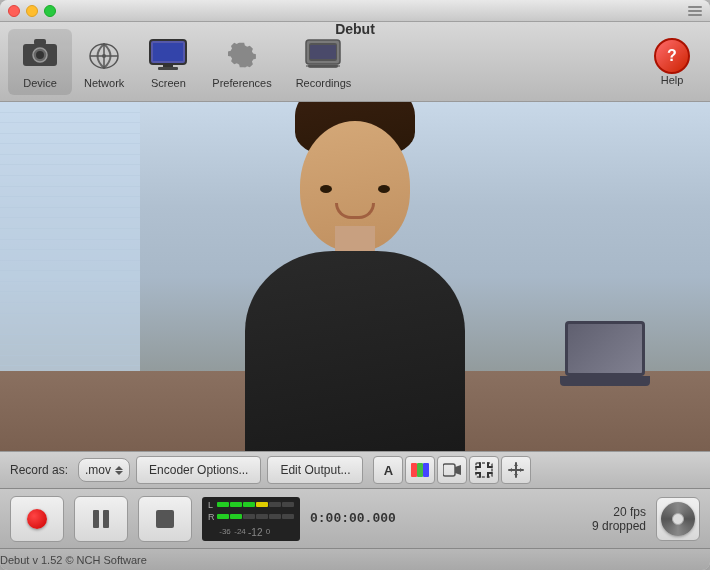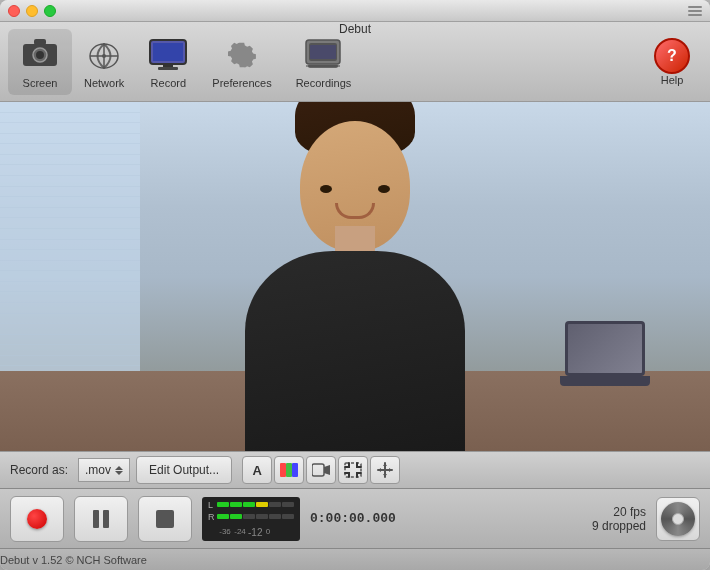--- a/index.html
+++ b/index.html
@@ -45,22 +45,22 @@
       border-radius: 50%;
       cursor: pointer;
     }
     .tb-btn.close { background: #ff5f57; border: 1px solid #e0443e; }
     .tb-btn.minimize { background: #ffbd2e; border: 1px solid #dea123; }
     .tb-btn.maximize { background: #28c940; border: 1px solid #1aab29; }
     .title-bar-title {
       position: absolute;
       left: 50%;
       transform: translateX(-50%);
-      font-size: 12px;
-      font-weight: 400;
+      font-size: 14px;
+      font-weight: 700;
       color: #333;
       margin-top: 36px;
     }
     .title-bar-right {
       margin-left: auto;
     }
     .resize-icon {
       width: 14px;
       height: 10px;
       display: flex;
@@ -284,21 +284,21 @@
     .record-as-label {
       font-size: 12px;
       color: #333;
       margin-right: 4px;
     }
     .format-select {
       display: flex;
       align-items: center;
       background: linear-gradient(to bottom, #f0f0f0, #d8d8d8);
       border: 1px solid #999;
-      border-radius: 0;
+      border-radius: 8px;
       padding: 2px 6px;
       height: 24px;
       cursor: pointer;
       font-size: 12px;
       color: #333;
       gap: 4px;
     }
     .select-arrows {
       display: flex;
       flex-direction: column;
@@ -512,21 +512,21 @@
 
     <div class="toolbar-item active">
       <div class="toolbar-icon">
         <svg width="38" height="32" viewBox="0 0 38 32">
           <rect x="2" y="5" width="34" height="22" rx="3" fill="#444"></rect>
           <circle cx="19" cy="16" r="7" fill="#666" stroke="#999" stroke-width="1.5"></circle>
           <circle cx="19" cy="16" r="4" fill="#333"></circle>
           <rect x="13" y="0" width="12" height="6" rx="2" fill="#444"></rect>
         </svg>
       </div>
-      <span class="toolbar-label">Screen</span>
+      <span class="toolbar-label">Device</span>
     </div>
 
     <div class="toolbar-item">
       <div class="toolbar-icon">
         <svg width="38" height="34" viewBox="0 0 38 34">
           <path d="M19 30 Q6 18 19 6" fill="none" stroke="#666" stroke-width="2" stroke-linecap="round"></path>
           <path d="M19 30 Q32 18 19 6" fill="none" stroke="#666" stroke-width="2" stroke-linecap="round"></path>
           <ellipse cx="19" cy="18" rx="14" ry="12" fill="none" stroke="#555" stroke-width="1.5"></ellipse>
           <line x1="5" y1="18" x2="33" y2="18" stroke="#555" stroke-width="1.5"></line>
           <line x1="19" y1="6" x2="19" y2="30" stroke="#555" stroke-width="1.5"></line>
@@ -538,21 +538,21 @@
 
     <div class="toolbar-item">
       <div class="toolbar-icon">
         <svg width="40" height="34" viewBox="0 0 40 34">
           <rect x="2" y="2" width="36" height="24" rx="3" fill="#5558aa" stroke="#333" stroke-width="2"></rect>
           <rect x="5" y="5" width="30" height="18" fill="#3344aa"></rect>
           <rect x="15" y="26" width="10" height="4" fill="#333"></rect>
           <rect x="10" y="29" width="20" height="3" fill="#444" rx="1"></rect>
         </svg>
       </div>
-      <span class="toolbar-label">Record</span>
+      <span class="toolbar-label">Screen</span>
     </div>
 
 
     <div class="toolbar-item">
       <div class="toolbar-icon">
         <svg class="gear-svg" viewBox="0 0 32 32">
           <path d="M16 10a6 6 0 1 1 0 12 6 6 0 0 1 0-12zm0 2a4 4 0 1 0 0 8 4 4 0 0 0 0-8z" fill="#666"></path>
           <path d="M13.5 2h5l.8 3.2a10 10 0 0 1 2.5 1.4l3.1-1.2 3.6 3.5-1.2 3a10 10 0 0 1 1.4 2.5l3.2.8v5l-3.2.8a10 10 0 0 1-1.4 2.5l1.2 3-3.6 3.5-3.1-1.2a10 10 0 0 1-2.5 1.4L18.5 30h-5l-.8-3.2a10 10 0 0 1-2.5-1.4l-3.1 1.2-3.6-3.5 1.2-3a10 10 0 0 1-1.4-2.5L0 17v-5l3.2-.8a10 10 0 0 1 1.4-2.5L3.4 5.6l3.6-3.5 3.1 1.2A10 10 0 0 1 12.7 2z" fill="#888" fill-rule="evenodd"></path>
         </svg>
       </div>
@@ -643,20 +643,21 @@
 
   <div class="controls-bar">
     <span class="record-as-label">Record as:</span>
     <div class="format-select">
       <span>.mov</span>
       <div class="select-arrows">
         <span class="up"></span>
         <span class="down"></span>
       </div>
     </div>
+    <button class="ctrl-btn">Encoder Options...</button>
     <button class="ctrl-btn">Edit Output...</button>
     <div class="icon-btns">
       <div class="icon-btn">
         <span style="font-size:13px;font-weight:bold;color:#333;">A</span>
       </div>
       <div class="icon-btn">
         <svg width="18" height="14" viewBox="0 0 18 14">
           <rect x="0" y="0" width="6" height="14" fill="#ff4444" rx="1"></rect>
           <rect x="6" y="0" width="6" height="14" fill="#44bb44" rx="1"></rect>
           <rect x="12" y="0" width="6" height="14" fill="#4444ff" rx="1"></rect>

